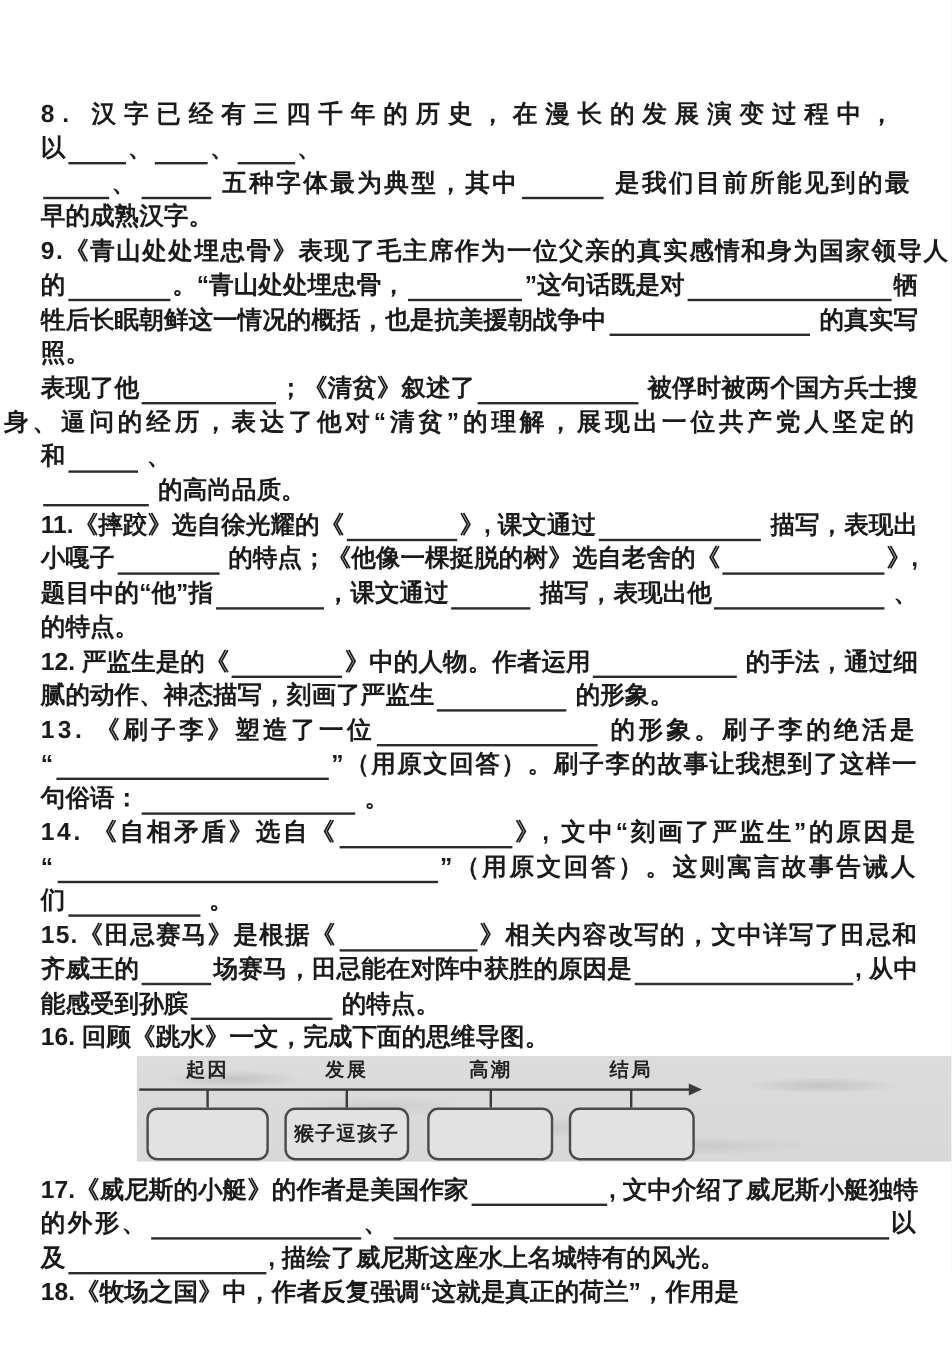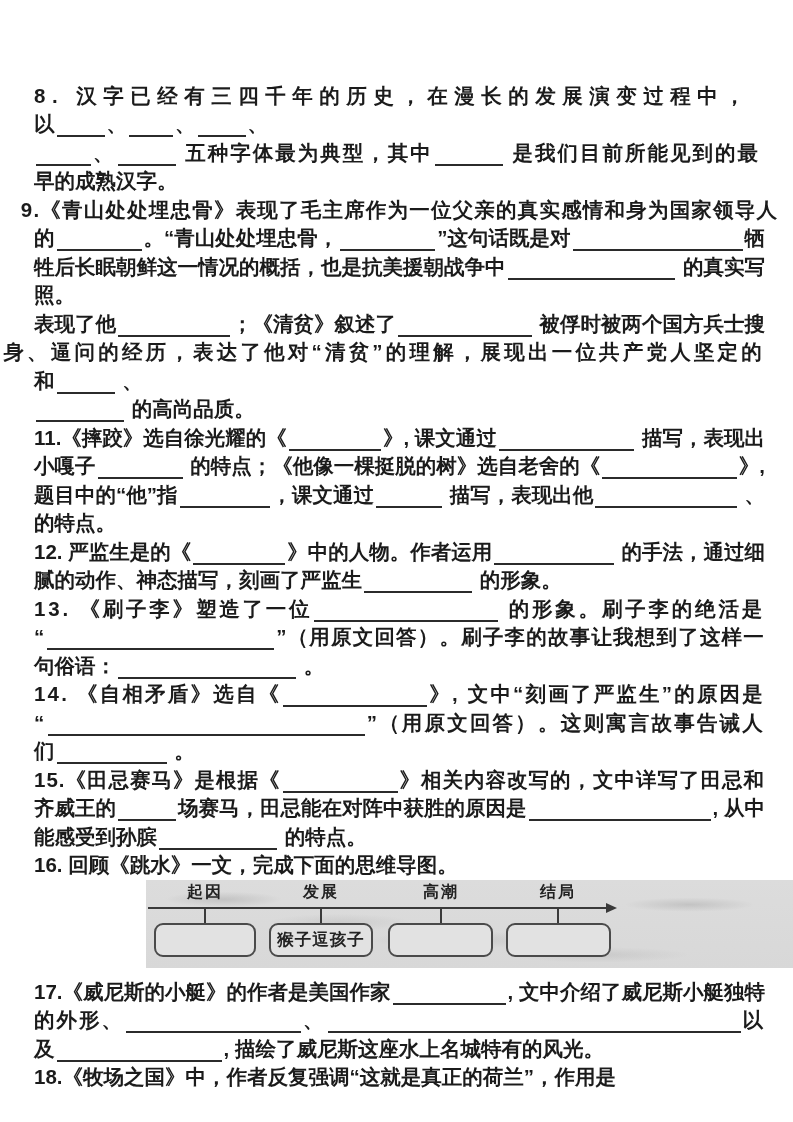--- a/index.html
+++ b/index.html
@@ -31,21 +31,21 @@
   .blank{
     flex:0 0 auto;
     border-bottom:2px solid #2b2b2b;
     height:20px;
     margin:0 2px;
   }
   
   .diagram{
     position:relative;
     height:88px;
-    margin:2px -28px 8px 112px;
+    margin:2px -28px 8px 80px;
     background-image:
       radial-gradient(ellipse 90px 12px at 12% 22%, rgba(100,100,100,.20), transparent 65%),
       radial-gradient(ellipse 130px 14px at 48% 68%, rgba(100,100,100,.16), transparent 65%),
       radial-gradient(ellipse 100px 11px at 84% 28%, rgba(100,100,100,.20), transparent 65%),
       radial-gradient(ellipse 110px 13px at 30% 48%, rgba(110,110,110,.13), transparent 65%),
       radial-gradient(ellipse 140px 12px at 70% 85%, rgba(110,110,110,.14), transparent 65%),
       linear-gradient(#dcdcdc,#d8d8d8);
   }
   .dg-label{
     position:absolute;top:2px;
@@ -62,21 +62,21 @@
     width:0;height:0;
     border-left:11px solid #3a3a3a;
     border-top:5.5px solid transparent;
     border-bottom:5.5px solid transparent;
   }
   .dg-tick{
     position:absolute;top:28px;
     width:2px;height:15px;background:#3a3a3a;
   }
   .dg-box{
-    position:absolute;top:43px;height:34px;
+    position:absolute;top:43px;height:44px;
     background:#e2e2e2;
     border:2px solid #4a4a4a;
     border-radius:9px;
     box-sizing:border-box;
     display:flex;align-items:center;justify-content:center;
     font-size:16.5px;font-weight:700;color:#222;
     letter-spacing:1px;
   }
 </style>
 </head>
@@ -84,21 +84,21 @@
 
 <div class="page">
   <div id="questions">
       <div class="q">
         <div class="line" style="letter-spacing: 6.5px;"><span class="t">8. 汉字已经有三四千年的历史，在漫长的发展演变过程中，</span></div>
         <div class="line"><span class="t">以</span><span class="blank" style="width: 48px;"></span><span class="t">、</span><span class="blank" style="width: 44px;"></span><span class="t">、</span><span class="blank" style="width: 48px;"></span><span class="t">、</span></div>
         <div class="line" style="letter-spacing: 2px;"><span class="blank" style="width: 55px;"></span><span class="t">、</span><span class="blank" style="width: 58px;"></span><span class="t"> 五种字体最为典型，其中</span><span class="blank" style="width: 68px;"></span><span class="t"> 是我们目前所能见到的最</span></div>
         <div class="line"><span class="t">早的成熟汉字。</span></div>
       </div>
       <div class="q">
-        <div class="line" style="letter-spacing: 1.2px; justify-content: center;"><span class="t">9.《青山处处埋忠骨》表现了毛主席作为一位父亲的真实感情和身为国家领导人</span></div>
+        <div class="line" style="letter-spacing: 1.2px;"><span class="t">9.《青山处处埋忠骨》表现了毛主席作为一位父亲的真实感情和身为国家领导人</span></div>
         <div class="line"><span class="t">的</span><span class="blank" style="width: 85px;"></span><span class="t">。“青山处处埋忠骨，</span><span class="blank" style="width: 95px;"></span><span class="t">”这句话既是对</span><span class="blank" style="width: 78px; flex: 1 1 78px;"></span><span class="t">牺</span></div>
         <div class="line"><span class="t">牲后长眠朝鲜这一情况的概括，也是抗美援朝战争中</span><span class="blank" style="width: 140px; flex: 1 1 140px;"></span><span class="t"> 的真实写</span></div>
         <div class="line"><span class="t">照。</span></div>
       </div>
       <div class="q">
         <div class="line"><span class="t">表现了他</span><span class="blank" style="width: 112px;"></span><span class="t">；《清贫》叙述了</span><span class="blank" style="width: 72px; flex: 1 1 72px;"></span><span class="t"> 被俘时被两个国方兵士搜</span></div>
         <div class="line" style="letter-spacing: 3.2px; justify-content: flex-end;"><span class="t">身、逼问的经历，表达了他对“清贫”的理解，展现出一位共产党人坚定的</span></div>
         <div class="line"><span class="t">和</span><span class="blank" style="width: 58px;"></span><span class="t"> 、</span></div>
         <div class="line"><span class="blank" style="width: 88px;"></span><span class="t"> 的高尚品质。</span></div>
       </div>

